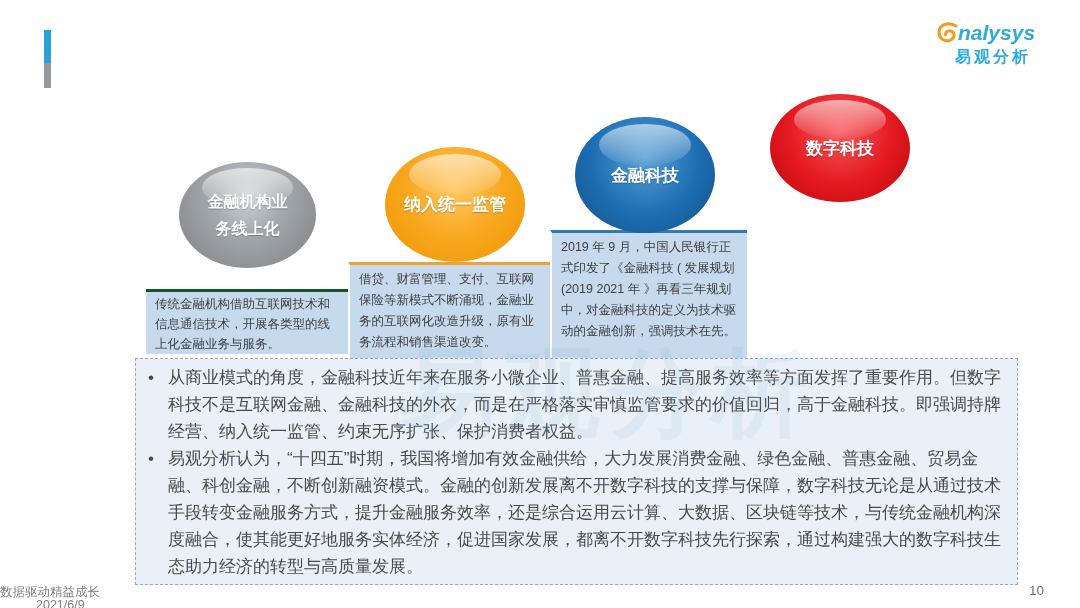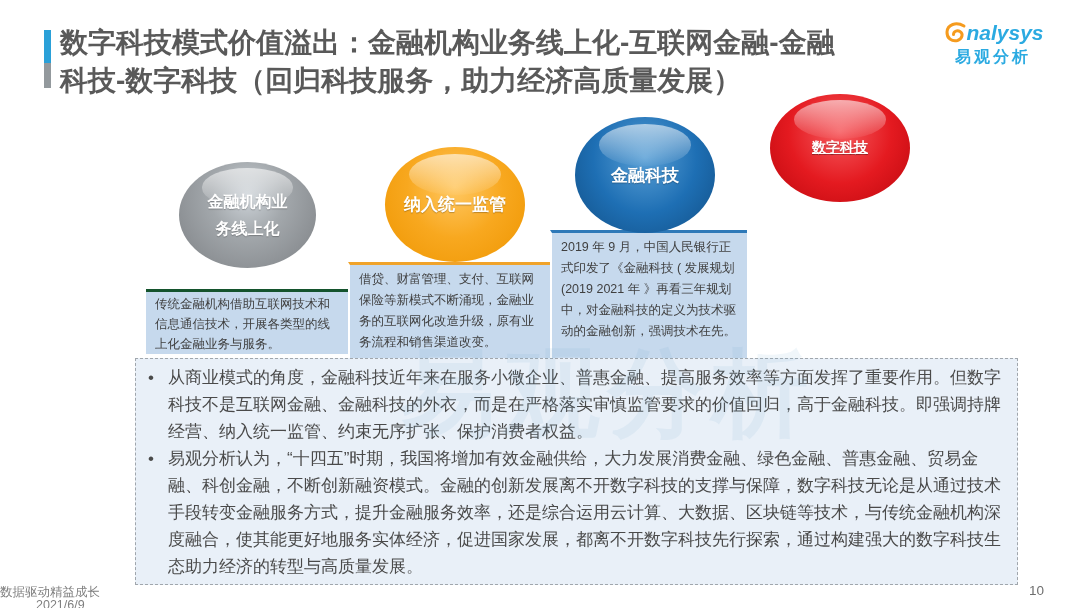--- a/index.html
+++ b/index.html
@@ -8,21 +8,21 @@
   .slide { position:relative; width:1080px; height:608px; background:#ffffff; overflow:hidden; }
 
   
   .accent-bar { position:absolute; left:44px; top:30px; width:7px; height:58px;
     background:linear-gradient(180deg,#2aa0d8 0%,#2aa0d8 57%,#93999d 57%,#93999d 100%); }
   .page-title { position:absolute; left:60px; top:24px; width:790px;
     font-size:28px; font-weight:bold; color:#595959; line-height:38px;
     word-break:break-all; }
 
   .logo { position:absolute; right:28px; top:20px; width:118px; text-align:center; }
-  .logo-row { display:flex; align-items:center; justify-content:center; }
+  .logo-row { display:flex; align-items:center; }
   .logo-swirl { width:26px; height:26px; margin-right:-2px; }
   .logo-brand { font-size:21px; font-weight:bold; font-style:italic; color:#2baae1; letter-spacing:0px; }
   .logo-cn { font-size:16px; font-weight:bold; color:#2baae1; letter-spacing:3px; margin-top:1px; }
 
   
   .step { position:absolute; background:#c6d9ed; overflow:hidden; }
   .step .desc { padding:4px 8px 0 9px; font-size:12.5px; color:#3f3f3f; line-height:21px; word-break:break-all; }
   .step1 { left:146px; top:289px; width:202px; height:65px; border-top:3px solid #14532d; }
   .step1 .desc { line-height:20px; padding-top:2px; }
   .step2 { left:348px; top:262px; width:202px; height:96px; border-top:3px solid #f0a32a; border-left:2px solid #ffffff; }
@@ -35,22 +35,22 @@
   .bubble .gloss { position:absolute; left:17%; top:6%; width:66%; height:36%; border-radius:50%;
     background:linear-gradient(180deg,rgba(255,255,255,0.6),rgba(255,255,255,0.04)); }
   .bubble .lbl { position:relative; z-index:2; text-shadow:0 1px 1px rgba(0,0,0,0.25); }
   .bubble1 { left:179px; top:162px; width:137px; height:106px; font-size:16px; line-height:27px;
     background:radial-gradient(ellipse at 50% 32%, #cdd3d8 0%, #a3a8ac 38%, #8e9296 72%, #797d80 100%); }
   .bubble1 .lbl { width:92px; }
   .bubble2 { left:385px; top:147px; width:140px; height:115px; font-size:17px;
     background:radial-gradient(ellipse at 50% 35%, #ffc863 0%, #f8a81f 48%, #ee9500 100%); }
   .bubble3 { left:575px; top:117px; width:140px; height:116px; font-size:17px;
     background:radial-gradient(ellipse at 50% 35%, #5aa0d6 0%, #1e6fb4 52%, #124f85 100%); }
-  .bubble4 { left:770px; top:94px; width:140px; height:108px; font-size:14px;
-    background:radial-gradient(ellipse at 50% 35%, #f65a5e 0%, #e41a20 52%, #bc070d 100%);text-decoration:underline; }
+  .bubble4 { left:770px; top:94px; width:140px; height:108px; font-size:17px;
+    background:radial-gradient(ellipse at 50% 35%, #f65a5e 0%, #e41a20 52%, #bc070d 100%); }
 
   
   .summary { position:absolute; left:135px; top:358px; width:883px; height:227px;
     background:#e9f0f8; border:1.5px dashed #a0a6ac; padding:5px 12px 4px 12px; overflow:hidden; z-index:2; }
   .bullet-row { display:flex; }
   .bullet-mark { width:20px; font-size:17px; line-height:27px; color:#4a4a4a; flex:none; }
   .bullet-text { font-size:17px; line-height:27px; color:#4a4a4a; word-break:break-all; }
 
   
   .watermark { position:absolute; left:400px; top:330px; font-size:96px; font-weight:bold;
@@ -62,21 +62,20 @@
   .footer-page { position:absolute; right:36px; top:583px; font-size:13.5px; color:#6e6e6e; }
 
   .above { z-index:4; }
 </style>
 </head>
 <body>
 
 <div class="slide">
 
   <div class="accent-bar"></div>
-  <div class="page-title">数字科技模式价值溢出：金融机构业务线上化-互联网金融-金融科技-数字科技（回归科技服务，助力经济高质量发展）</div>
 
   <div class="logo">
     <div class="logo-row">
       <svg class="logo-swirl" viewBox="0 0 26 26">
         <path d="M22 6 C 14 1.5, 5.5 4.5, 5 12 C 4.6 18, 10 22, 15.5 20.5 C 20.5 19, 21.5 13.5, 18 11.5 C 15 9.8, 11.5 11.5, 11.5 14.5" fill="none" stroke="#f59b1e" stroke-width="3" stroke-linecap="round"></path>
       </svg>
       <span class="logo-brand">nalysys</span>
     </div>
     <div class="logo-cn">易观分析</div>
   </div>

